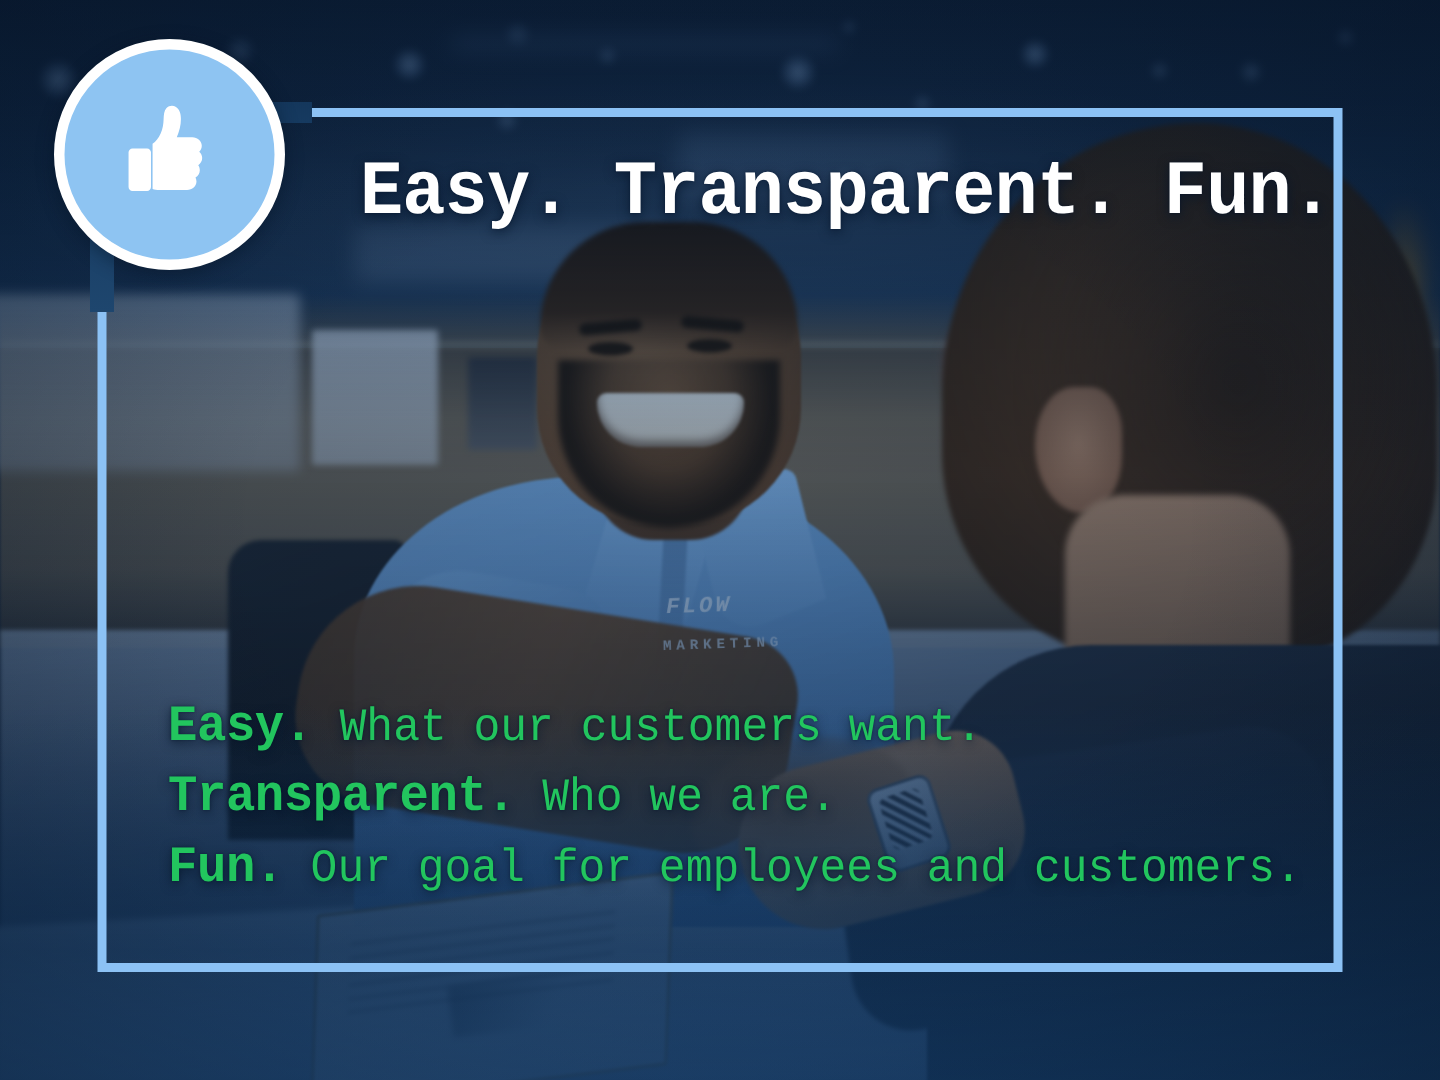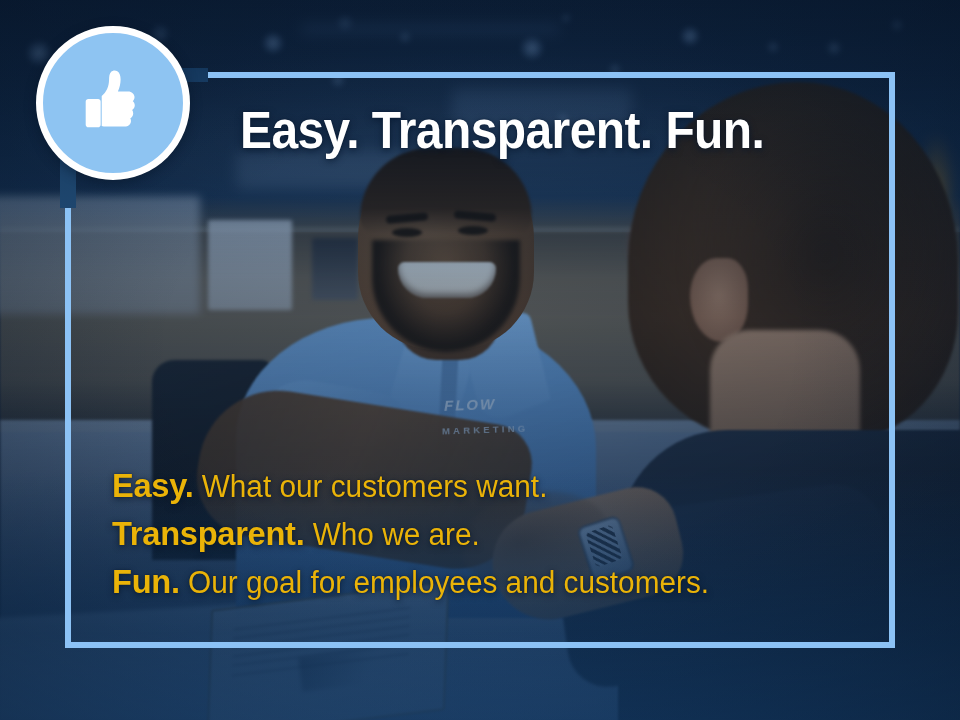--- a/index.html
+++ b/index.html
@@ -6,21 +6,21 @@
   html, body {
     margin: 0;
     padding: 0;
     background: #0d1b2a;
   }
   #stage {
     position: relative;
     width: 960px;
     height: 720px;
     overflow: hidden;
-    font-family: Liberation Sans, sans-serif;
+    font-family: Liberation Mono, monospace;
     background: #12263f;
   }
 
   
   .photo { position: absolute; inset: 0; overflow: hidden; }
 
   
   .scene-ceiling {
     position: absolute; left: 0; top: 0; width: 960px; height: 232px;
     background:
@@ -313,21 +313,21 @@
     font-size: 51px;
     font-weight: 700;
     letter-spacing: -0.6px;
     white-space: nowrap;
     text-shadow: 0 2px 8px rgba(6,22,44,.75), 0 0 2px rgba(6,22,44,.5);
     transform: scaleX(.94);
     transform-origin: left center;
   }
   .body-block {
     position: absolute; left: 112px; top: 462px;
-    color: #eab308;
+    color: #22c55e;
     text-shadow: 0 2px 7px rgba(6,22,44,.8), 0 0 2px rgba(6,22,44,.55);
   }
   .body-line {
     font-size: 31px;
     line-height: 47px;
     white-space: nowrap;
     font-weight: 400;
     transform: scaleX(.96);
     transform-origin: left center;
   }

